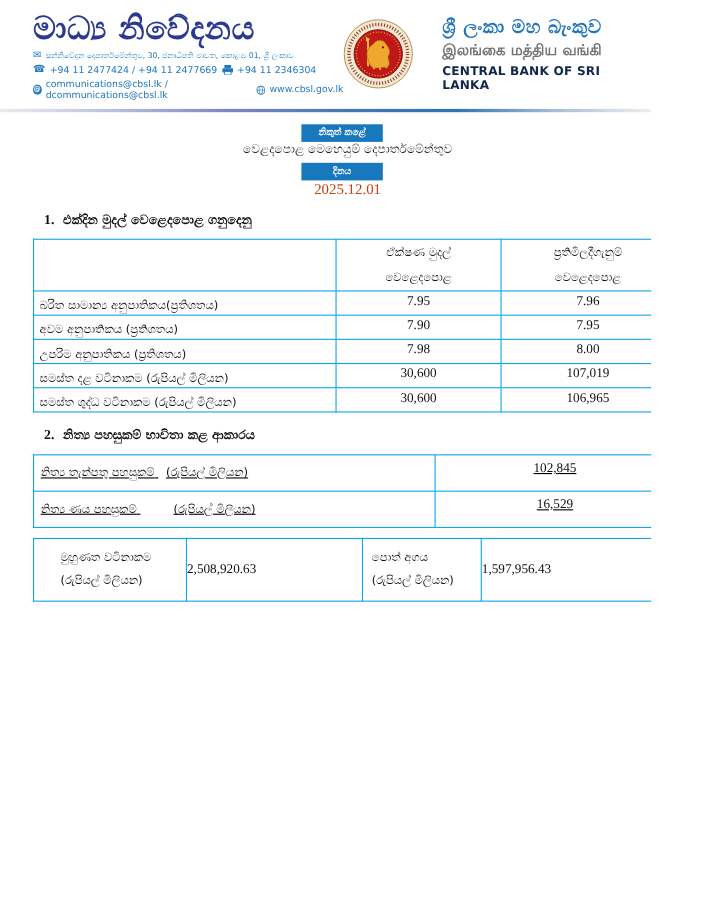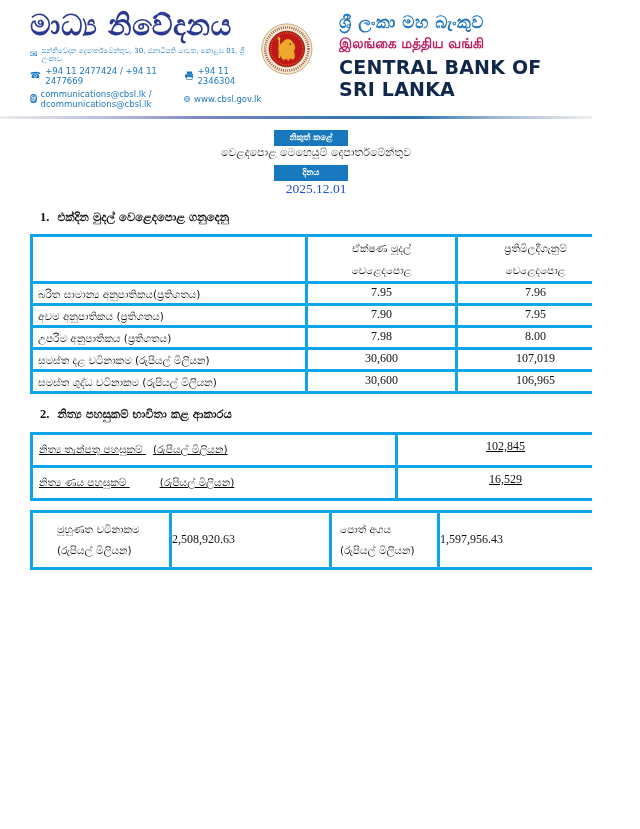--- a/index.html
+++ b/index.html
@@ -9,43 +9,43 @@
   
   .header { display:flex; justify-content:space-between; align-items:flex-start; padding:10px 26px 0 30px; }
   .masthead-title { color:#2b3990; font-size:29px; font-weight:bold; line-height:1.1; letter-spacing:0.5px; margin-bottom:5px; }
   .contact-line { display:flex; align-items:center; gap:4px; color:#2079c0; margin-top:3px; }
   .contact-line.addr { font-size:7px; }
   .contact-line.tel, .contact-line.web { font-size:8.5px; }
   .glyph-icon { color:#2079c0; font-size:9px; line-height:1; }
   .at-icon { display:inline-block; width:9px; height:9px; border-radius:50%; background:#2079c0; color:#fff; font-size:6.5px; line-height:9px; text-align:center; font-weight:bold; }
   .mini-svg { display:inline-block; vertical-align:middle; }
 
-  .bank-block { display:flex; gap:26px; margin-top:2px; }
+  .bank-block { display:flex; align-items:center; gap:26px; margin-top:2px; }
   .bank-names { display:flex; flex-direction:column; gap:3px; }
   .bank-si { color:#2176bc; font-size:17px; font-weight:600; letter-spacing:0.5px; }
-  .bank-ta { color:#be185d; font-size:13.5px; font-weight:600; }
-  .bank-en { color:#12284b; font-size:19px; font-weight:bold; letter-spacing:0.2px; }
+  .bank-ta { color:#737373; font-size:13.5px; font-weight:600; }
+  .bank-en { color:#12284b; font-size:11px; font-weight:bold; letter-spacing:0.2px; }
 
   .rule { height:3px; margin-top:7px;
     background:linear-gradient(90deg,#ececec 0%,#b9bedd 18%,#7d85c2 35%,#3f77b4 55%,#2c74b4 70%,#a8bcd6 85%,#efefef 100%); }
 
   
   .meta { margin:11px 0 0 30px; }
   .meta-row { display:flex; align-items:center; margin-bottom:6px;flex-direction:column; }
   .badge { width:74px; height:16px; background:#1878be; color:#ffffff; font-size:8.5px; font-weight:bold;
     display:flex; align-items:center; justify-content:center; }
   .meta-value { margin-left:10px; font-size:11px; color:#1c1c1c; }
-  .meta-date { margin-left:10px; font-family:"Liberation Serif", serif; font-size:13.5px; color:#1d4ed8; }
+  .meta-date { margin-left:10px; font-family:"Liberation Serif", serif; font-size:13.5px; color:#c2410c; }
 
   
   .section-heading { margin:13px 0 0 40px; font-size:11.5px; font-weight:bold; color:#111; }
   .section-heading .num { font-family:"Liberation Serif", serif; font-size:12.5px; margin-right:8px; }
 
   table { border-collapse:collapse; margin:9px 0 0 30px; width:583px; table-layout:fixed; }
-  td, th { border:3px solid #0ea5e9; font-weight:normal; color:#111; }
+  td, th { border:1px solid #0ea5e9; font-weight:normal; color:#111; }
 
   
   .t1 th { font-size:10.5px; text-align:center; vertical-align:middle; line-height:2.1; height:47px; }
   .t1 .lbl { font-size:10.5px; text-align:left; padding:0 0 2px 5px; vertical-align:bottom; height:22px; }
   .t1 .val { font-family:"Liberation Serif", serif; font-size:12px; text-align:center; vertical-align:top; padding-top:1px; }
 
   
   .t2 { margin-top:10px;text-decoration:underline; }
   .t2 .lbl { font-size:10.5px; text-align:left; padding-left:6px; vertical-align:middle; height:33px; }
   .t2 .val { font-family:"Liberation Serif", serif; font-size:12px; text-align:center; vertical-align:top; padding-top:4px; }

